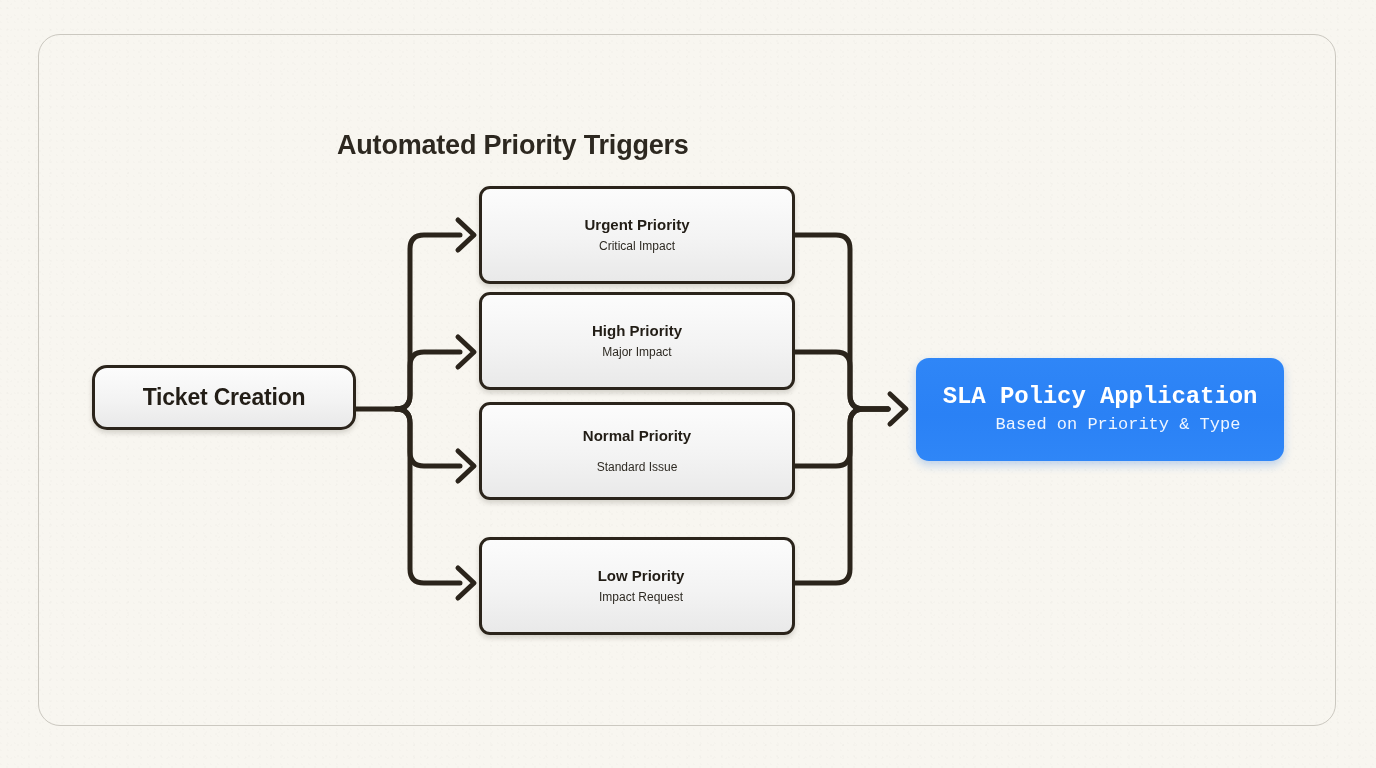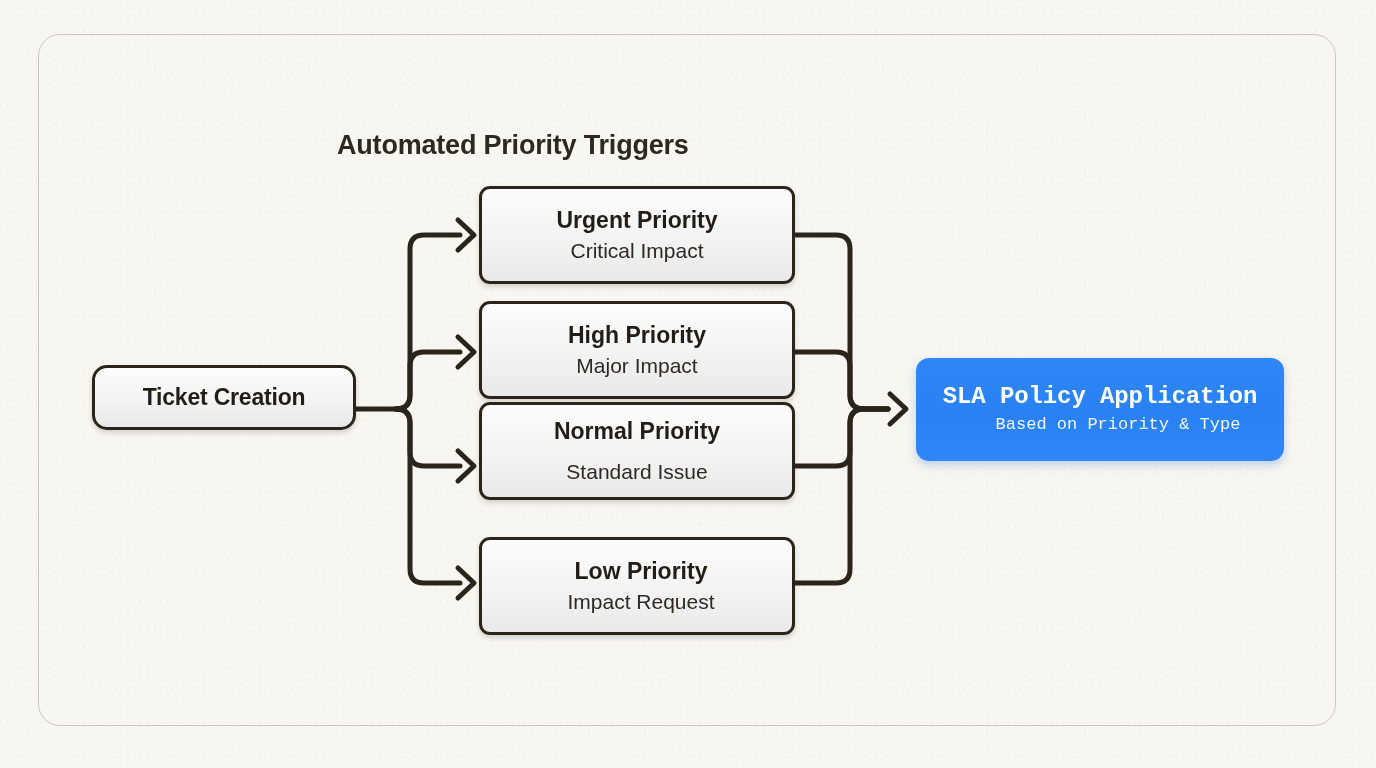--- a/index.html
+++ b/index.html
@@ -63,28 +63,28 @@
     border-radius: 11px;
   }
 
   .node-plain {
     background: linear-gradient(180deg, #fcfcfc 0%, #f3f3f3 55%, #e9e9e9 100%);
     border: 3px solid #2b241b;
     box-shadow: 0 3px 5px rgba(40,34,24,0.17);
   }
 
   .node-title {
-    font-size: 23px;
+    font-size: 15px;
     font-weight: bold;
     color: #221d16;
     line-height: 1.1;
     white-space: nowrap;
   }
   .node-sub {
-    font-size: 21px;
+    font-size: 12px;
     font-weight: normal;
     color: #2e2a23;
     line-height: 1.1;
     margin-top: 6px;
     white-space: nowrap;
   }
 
   
   #node-start {
     left: 92px;
@@ -98,21 +98,21 @@
     letter-spacing: -0.2px;
   }
 
   
   .branch {
     left: 479px;
     width: 316px;
     height: 98px;
   }
   #node-urgent { top: 186px; }
-  #node-high   { top: 301px; }
+  #node-high   { top: 292px; }
   #node-normal { top: 402px; gap: 10px; }
   #node-low    { top: 537px; padding-left: 8px; }
 
   
   #node-sla {
     left: 916px;
     top: 358px;
     width: 368px;
     height: 103px;
     border-radius: 13px;

